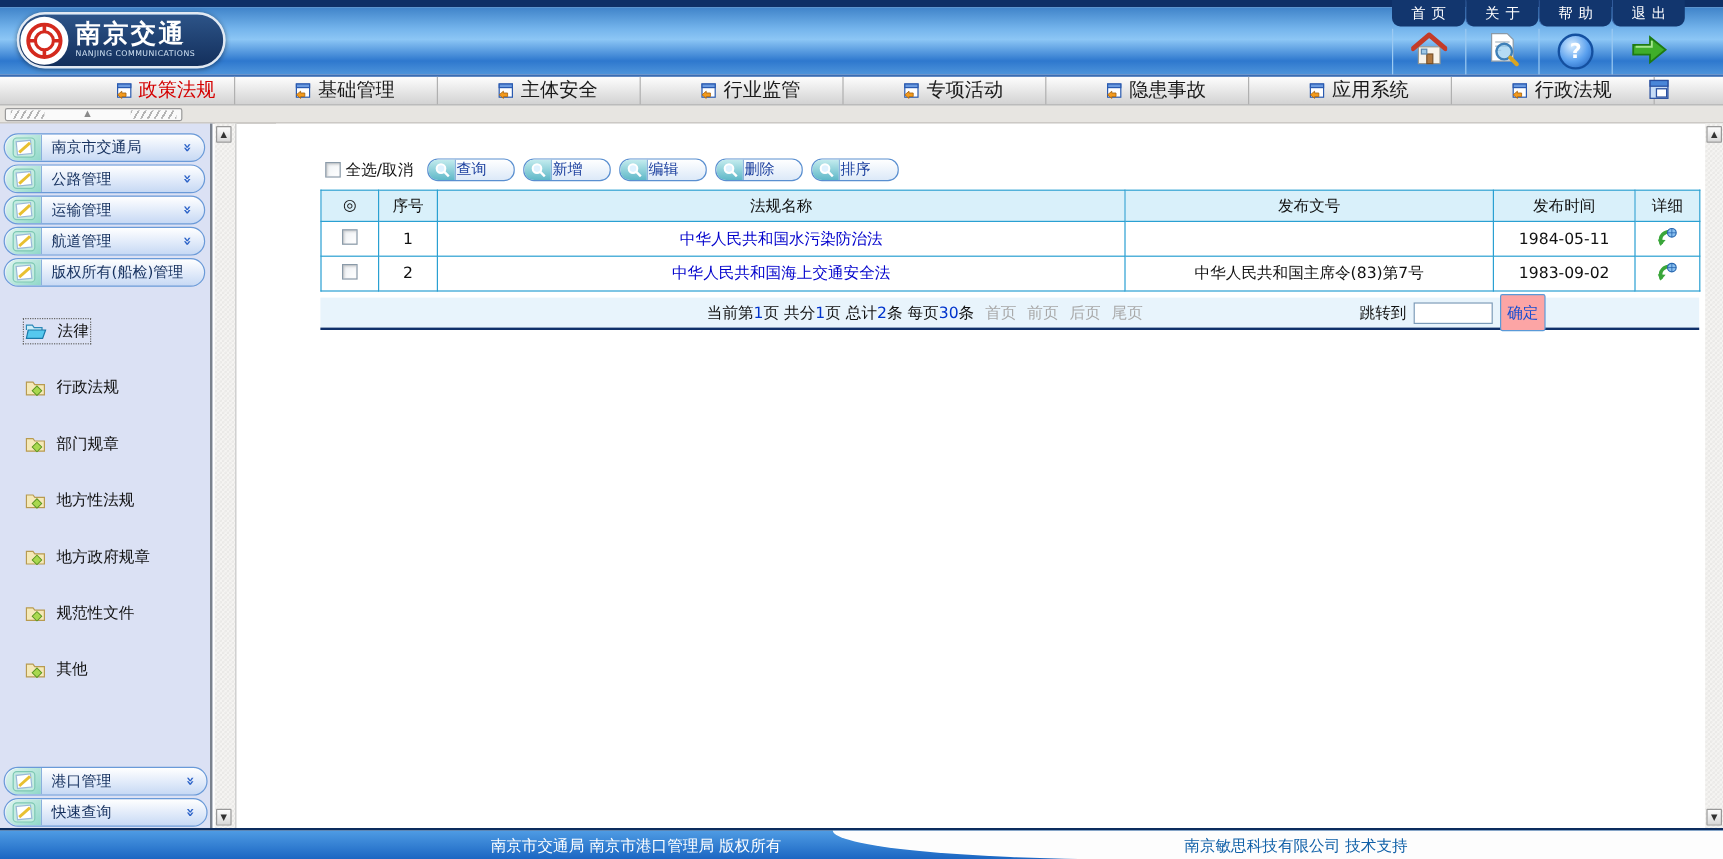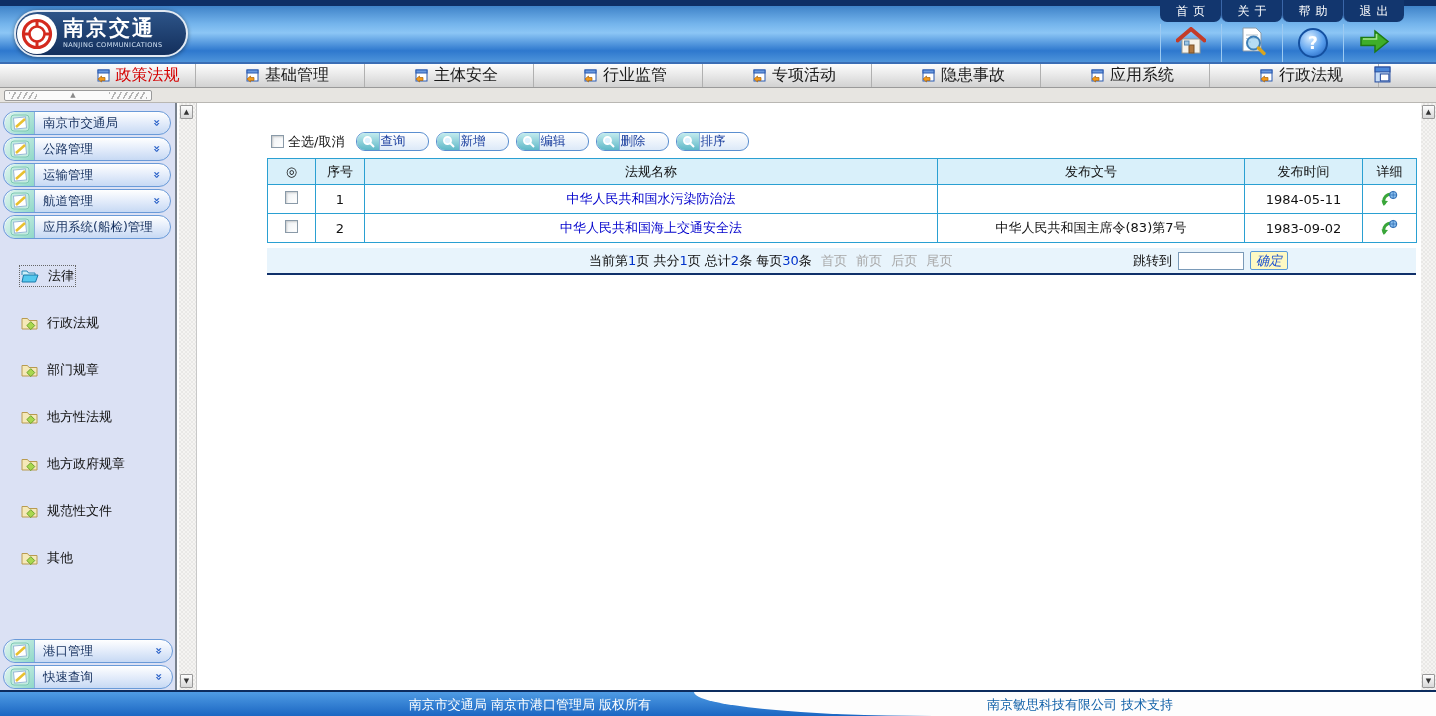--- a/index.html
+++ b/index.html
@@ -110,22 +110,22 @@
   a.law-link { color:#0000cc; text-decoration:none; cursor:pointer; }
   .detail-ico { cursor:pointer; display:inline-block; vertical-align:middle; }
 
   .pager { position:absolute; left:37px; top:145px; width:1149px; height:27px; background:#e8f4fc;
     border-bottom:2px solid #10306a; display:flex; align-items:center; font-size:13px; color:#111; }
   .pager-summary { margin-left:322px; white-space:nowrap; }
   .pager .num { color:#0033cc; }
   .pager .nav { color:#a8a8a8; margin-left:5px; cursor:pointer; }
   .pager-jump { position:absolute; left:866px; display:flex; align-items:center; gap:6px; }
   .jump-input { width:66px; height:18px; border:1px solid #7a9ab8; font-size:12px; padding:0 3px; }
-  .confirm-btn { height:19px; padding:0 5px; background:#fef9c3; border:1px solid #5a9ad8; border-radius:2px;
-    color:#1a4fd0; font-size:13px; cursor:pointer; line-height:16px;font-style:italic; }
+  .confirm-btn { height:31px; padding:0 5px; background:#fca5a5; border:1px solid #5a9ad8; border-radius:2px;
+    color:#1a4fd0; font-size:13px; cursor:pointer; line-height:16px; }
 
   
   .footer { position:absolute; left:0; top:690px; width:1436px; height:26px; overflow:hidden;
     background:linear-gradient(180deg,#4f9ce4,#1b66c2); border-top:2px solid #0c2c5e; }
   .footer-swoosh { position:absolute; right:0; top:0; width:742px; height:24px; background:#fdfdfd;
     border-bottom-left-radius:340px 34px; }
   .footer-left { position:absolute; left:230px; top:4px; width:600px; text-align:center;
     color:#fff; font-size:13px; white-space:nowrap; }
   .footer-right { position:absolute; left:780px; top:4px; width:600px; text-align:center;
     color:#1060a8; font-size:13px; white-space:nowrap; }
@@ -321,21 +321,21 @@
     <span class="acc-chevron">»</span>
   </div>
   <div class="acc-btn">
     <span class="acc-icon">
         <svg width="20" height="18" viewBox="0 0 20 18">
           <rect x="1" y="1" width="18" height="16" rx="3" fill="#c4ece1" stroke="#7ec8b4"></rect>
           <rect x="4" y="3.5" width="12" height="11" fill="#fff" stroke="#9ab8d8" transform="rotate(-6 10 9)"></rect>
           <line x1="6" y1="13" x2="15" y2="5" stroke="#e8c030" stroke-width="2.4"></line>
         </svg>
       </span>
-    <span class="acc-label">应用系统(船检)管理</span>
+    <span class="acc-label">版权所有(船检)管理</span>
   </div>
 
   <div class="tree">
     <div class="tree-item">
       <span class="tree-sel" style="display:flex;align-items:center;gap:9px;">
         <svg width="18" height="14" viewBox="0 0 18 14">
             <path d="M1 6 V2 H6 L7.5 4 H14 V6" fill="#cdeef8" stroke="#2a88b8"></path>
             <path d="M2.5 6 H17 L14.5 13 H1 Z" fill="#55c8ee" stroke="#1a78a8"></path>
           </svg>
         <span>法律</span>

